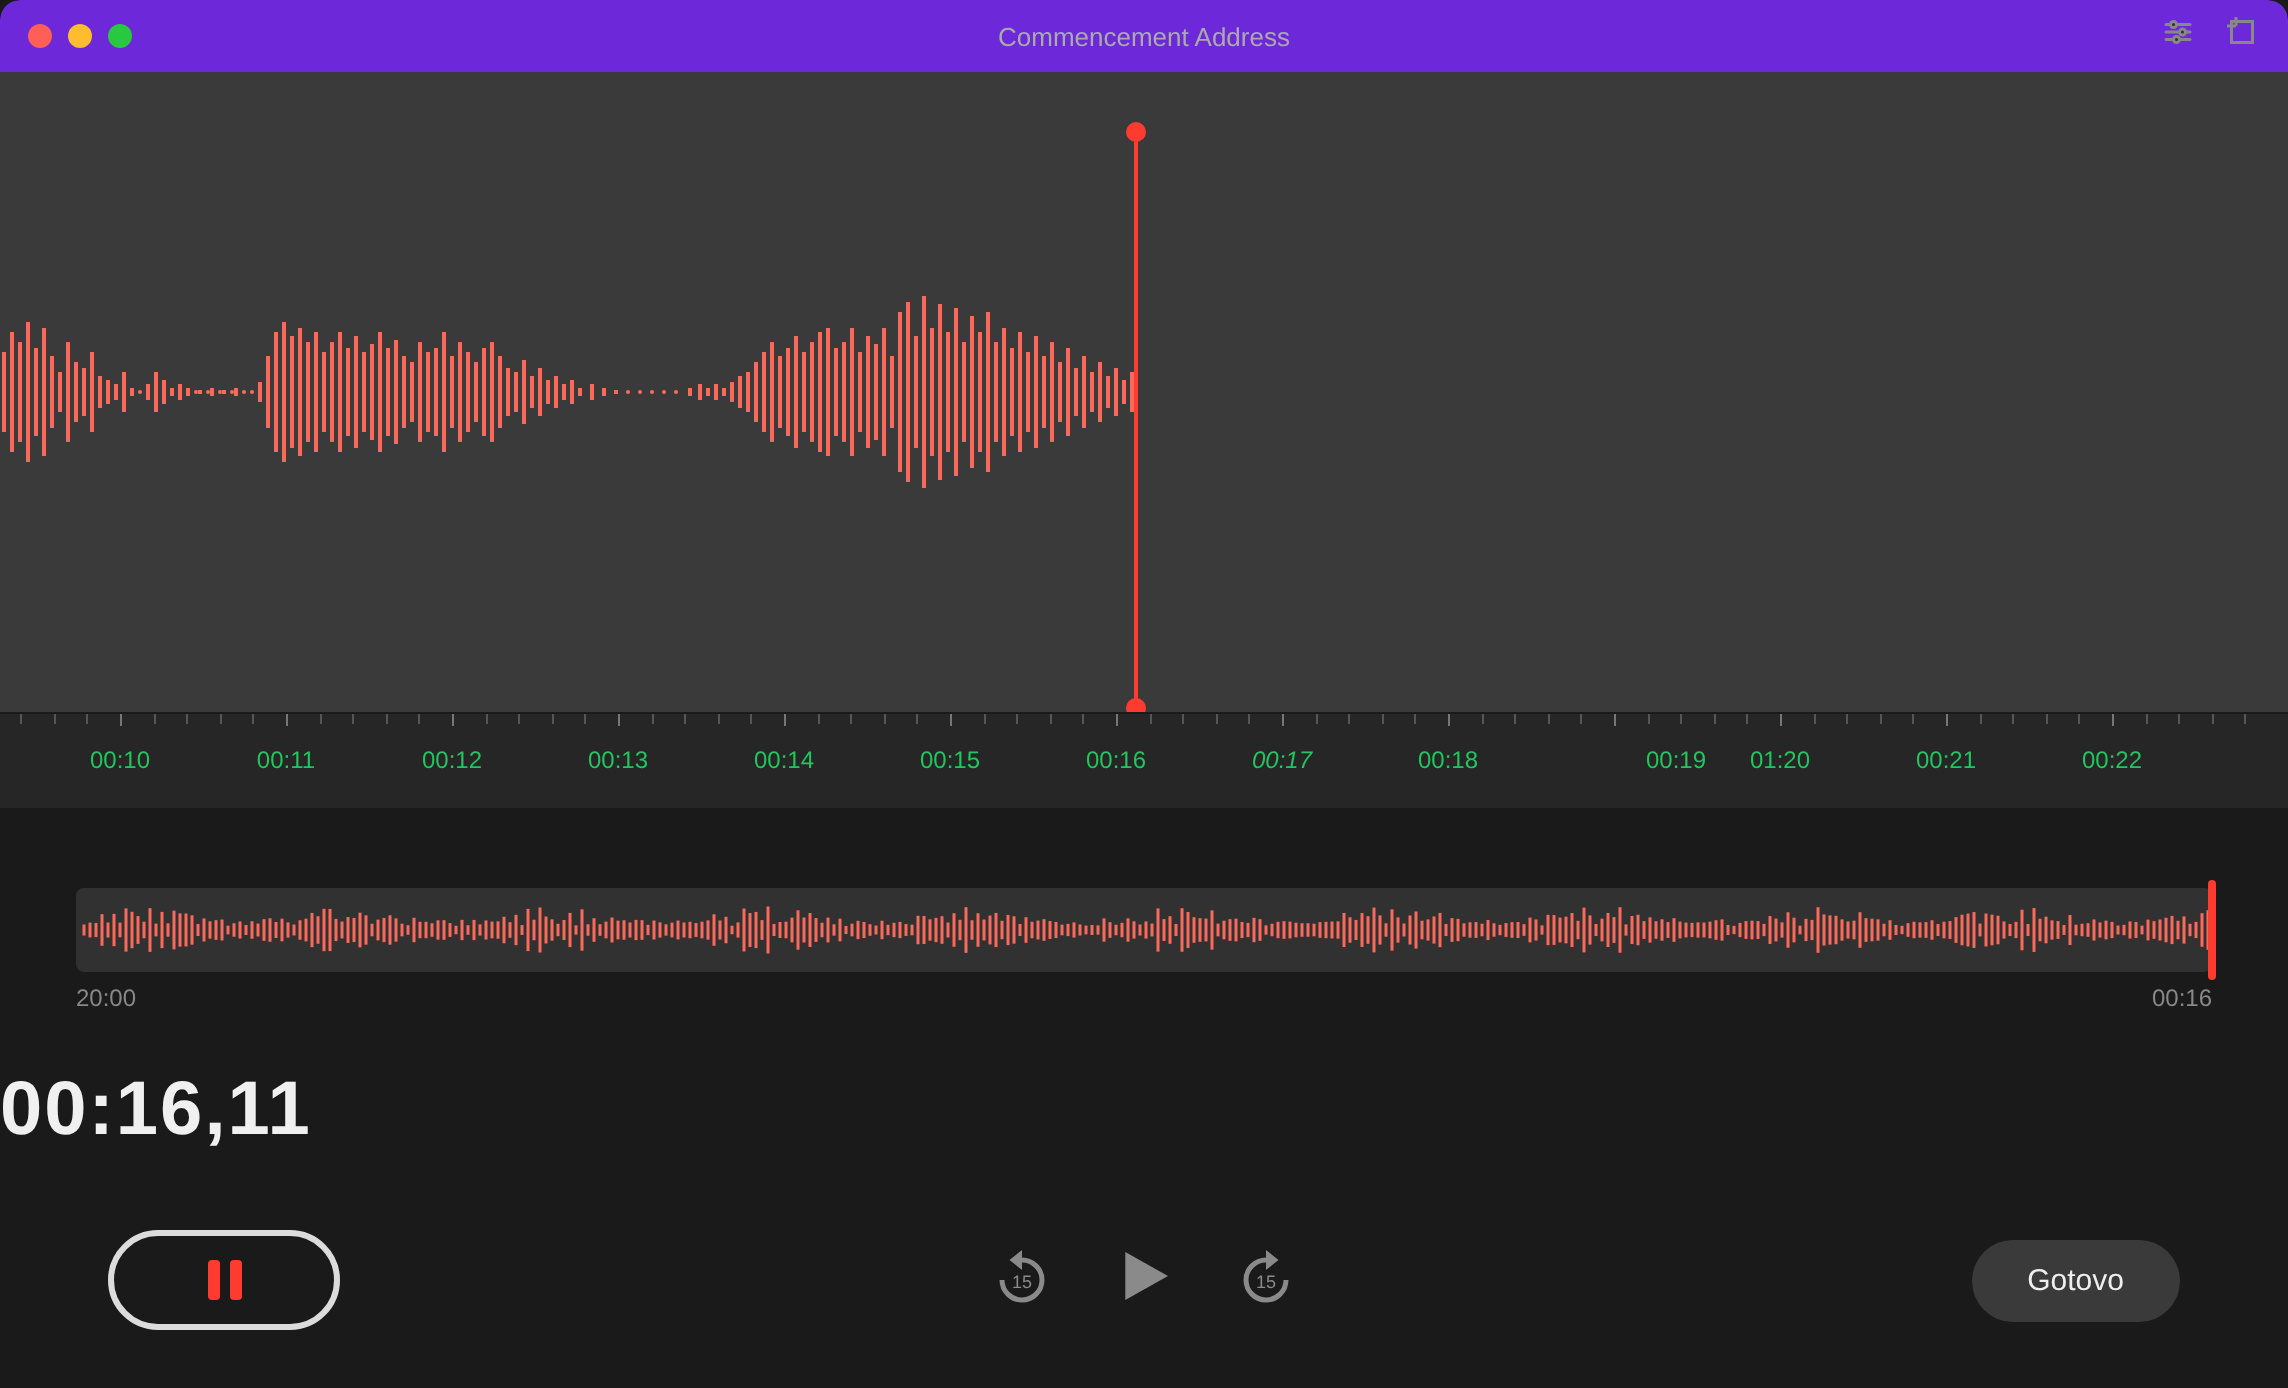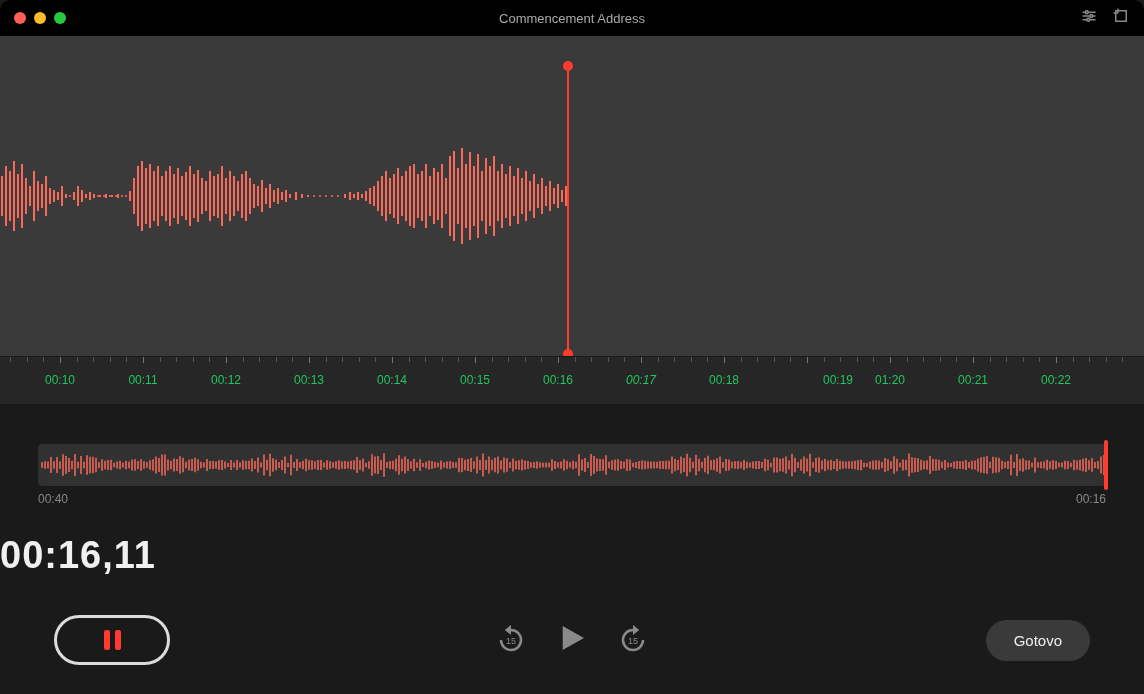--- a/index.html
+++ b/index.html
@@ -8,21 +8,21 @@
     height: 694px;
     background: #1a1a1a;
     font-family: -apple-system, "Helvetica Neue", Arial, sans-serif;
     overflow: hidden;
     border-radius: 10px;
     position: relative;
   }
 
   .titlebar {
     height: 36px;
-    background: #000000;
+    background: #6d28d9;
     display: flex;
     align-items: center;
     padding: 0 14px;
     position: relative;
     border-top-left-radius: 10px;
     border-top-right-radius: 10px;
   }
   .traffic-lights {
     display: flex;
     gap: 8px;
@@ -812,21 +812,21 @@
         <line x1="1057" x2="1057" y1="17.89205712670257" y2="24.10794287329743"></line>
         <line x1="1060" x2="1060" y1="16.95058560854952" y2="25.04941439145048"></line>
         <line x1="1063" x2="1063" y1="12.610711102862094" y2="29.389288897137906"></line>
         <line x1="1066" x2="1066" y1="11.11139141126342" y2="30.88860858873658"></line>
         <line x1="1069" x2="1069" y1="13.872043764421292" y2="28.127956235578708"></line>
       </g>
   </svg>
   <div class="overview-cursor"></div>
 </div>
 <div class="overview-times">
-  <span>00:40</span>
+  <span>20:00</span>
   <span>00:16</span>
 </div>
 
 <div class="big-timer">00:16,11</div>
 
 <div class="controls">
   <div class="record-pill">
     <div class="bar"></div>
     <div class="bar"></div>
   </div>

